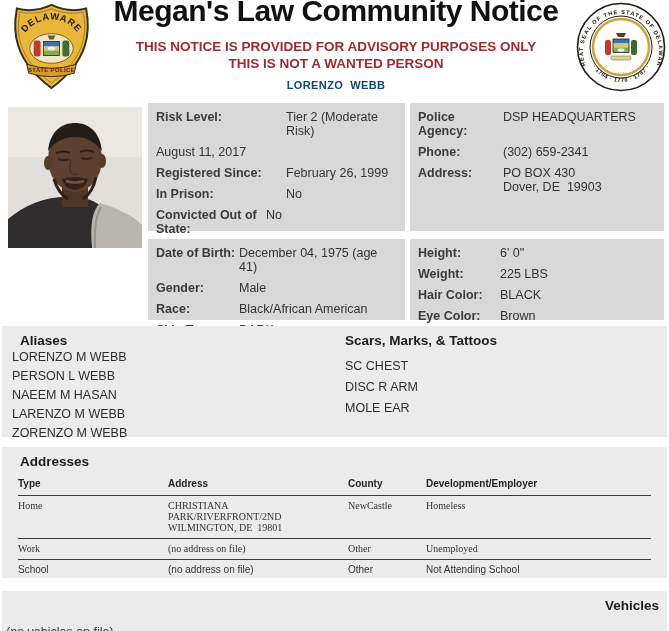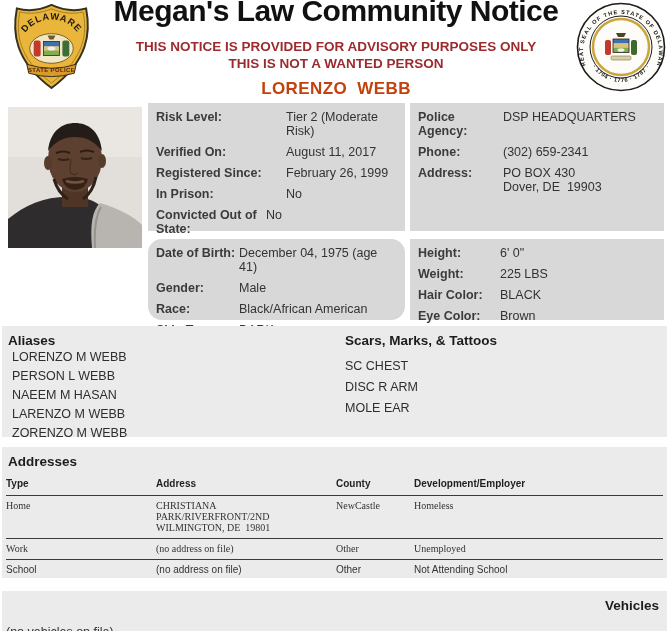--- a/index.html
+++ b/index.html
@@ -7,42 +7,42 @@
   body { font-family: "Liberation Sans", sans-serif; }
   .page { position:relative; width:669px; height:631px; background:#fff; overflow:hidden; }
 
   
   .hdr-badge { position:absolute; left:7px; top:2px; width:89px; height:89px; }
   .hdr-seal  { position:absolute; left:576px; top:2px; width:90px; height:90px; }
   .hdr-center { position:absolute; left:96px; top:0; width:480px; text-align:center; }
   .title { margin-top:-5px; font-size:30px; line-height:31px; font-weight:bold; color:#111;
            letter-spacing:-0.5px; white-space:nowrap; }
   .advisory { margin-top:12px; font-weight:bold; font-size:13.5px; line-height:17px; color:#9c2b2e; }
-  .subject-name { margin-top:7px; font-size:17px; font-weight:bold; color:#c2410c; letter-spacing:0.4px; }
+  .subject-name { margin-top:7px; font-size:11px; font-weight:bold; color:#0c4a6e; letter-spacing:0.4px; }
 
   
   .photo { position:absolute; left:8px; top:107px; width:134px; height:141px; background:#e2dfda; overflow:hidden; }
 
   
   .ibox { position:absolute; background:#d8d8d8; padding:7px 8px 4px 8px; font-size:12.5px; color:#333; }
   .ibox-registration { left:148px; top:103px; width:257px; height:128px; }
   .ibox-agency       { left:410px; top:103px; width:254px; height:128px; }
-  .ibox-demo-left    { left:148px; top:239px; width:257px; height:81px;border-radius:14px; }
+  .ibox-demo-left    { left:148px; top:239px; width:257px; height:81px; }
   .ibox-demo-right   { left:410px; top:239px; width:254px; height:81px; }
   .irow { display:flex; margin-bottom:7px; line-height:14px; }
   .irow .lbl { font-weight:bold; color:#3b3b3b; flex:0 0 auto; }
   .ibox-registration .lbl { width:130px; }
   .ibox-agency .lbl       { width:85px; }
   .ibox-demo-left .lbl    { width:83px; }
   .ibox-demo-right .lbl   { width:82px; }
   .irow .val { color:#333; }
   .val-pre { white-space:pre-line; }
 
   
-  .section { position:absolute; left:2px; width:665px; background:#ebebeb; padding:5px 4px; color:#2e2e2e; }
+  .section { position:absolute; left:2px; width:665px; background:#ebebeb; padding:5px 16px; color:#2e2e2e; }
   .sec-title { font-size:13.5px; font-weight:bold; color:#1c1c1c; margin-top:2px; }
 
   .sec-aliases { top:326px; height:111px; }
   .alias-col { position:absolute; left:10px; top:25px; }
   .scars-col { position:absolute; left:343px; top:5px; width:300px; }
   .plain-list { list-style:none; font-size:12.5px; }
   .alias-col .plain-list li { line-height:13px; margin-bottom:6px; }
   .scars-col .plain-list { margin-top:12px; }
   .scars-col .plain-list li { line-height:13px; margin-bottom:8px; }
 
@@ -138,21 +138,20 @@
       <path d="M88,70 Q85,85 75,92" stroke="#2e2119" stroke-width="3" fill="none"></path>
     </svg>
   </div>
 
   <div class="ibox ibox-registration">
     <div class="irow">
         <span class="lbl">Risk Level:</span>
         <span class="val">Tier 2 (Moderate Risk)</span>
       </div>
     <div class="irow">
-        <span class="lbl">Verified On:</span>
         <span class="val">August 11, 2017</span>
       </div>
     <div class="irow">
         <span class="lbl">Registered Since:</span>
         <span class="val">February 26, 1999</span>
       </div>
     <div class="irow">
         <span class="lbl">In Prison:</span>
         <span class="val">No</span>
       </div>

